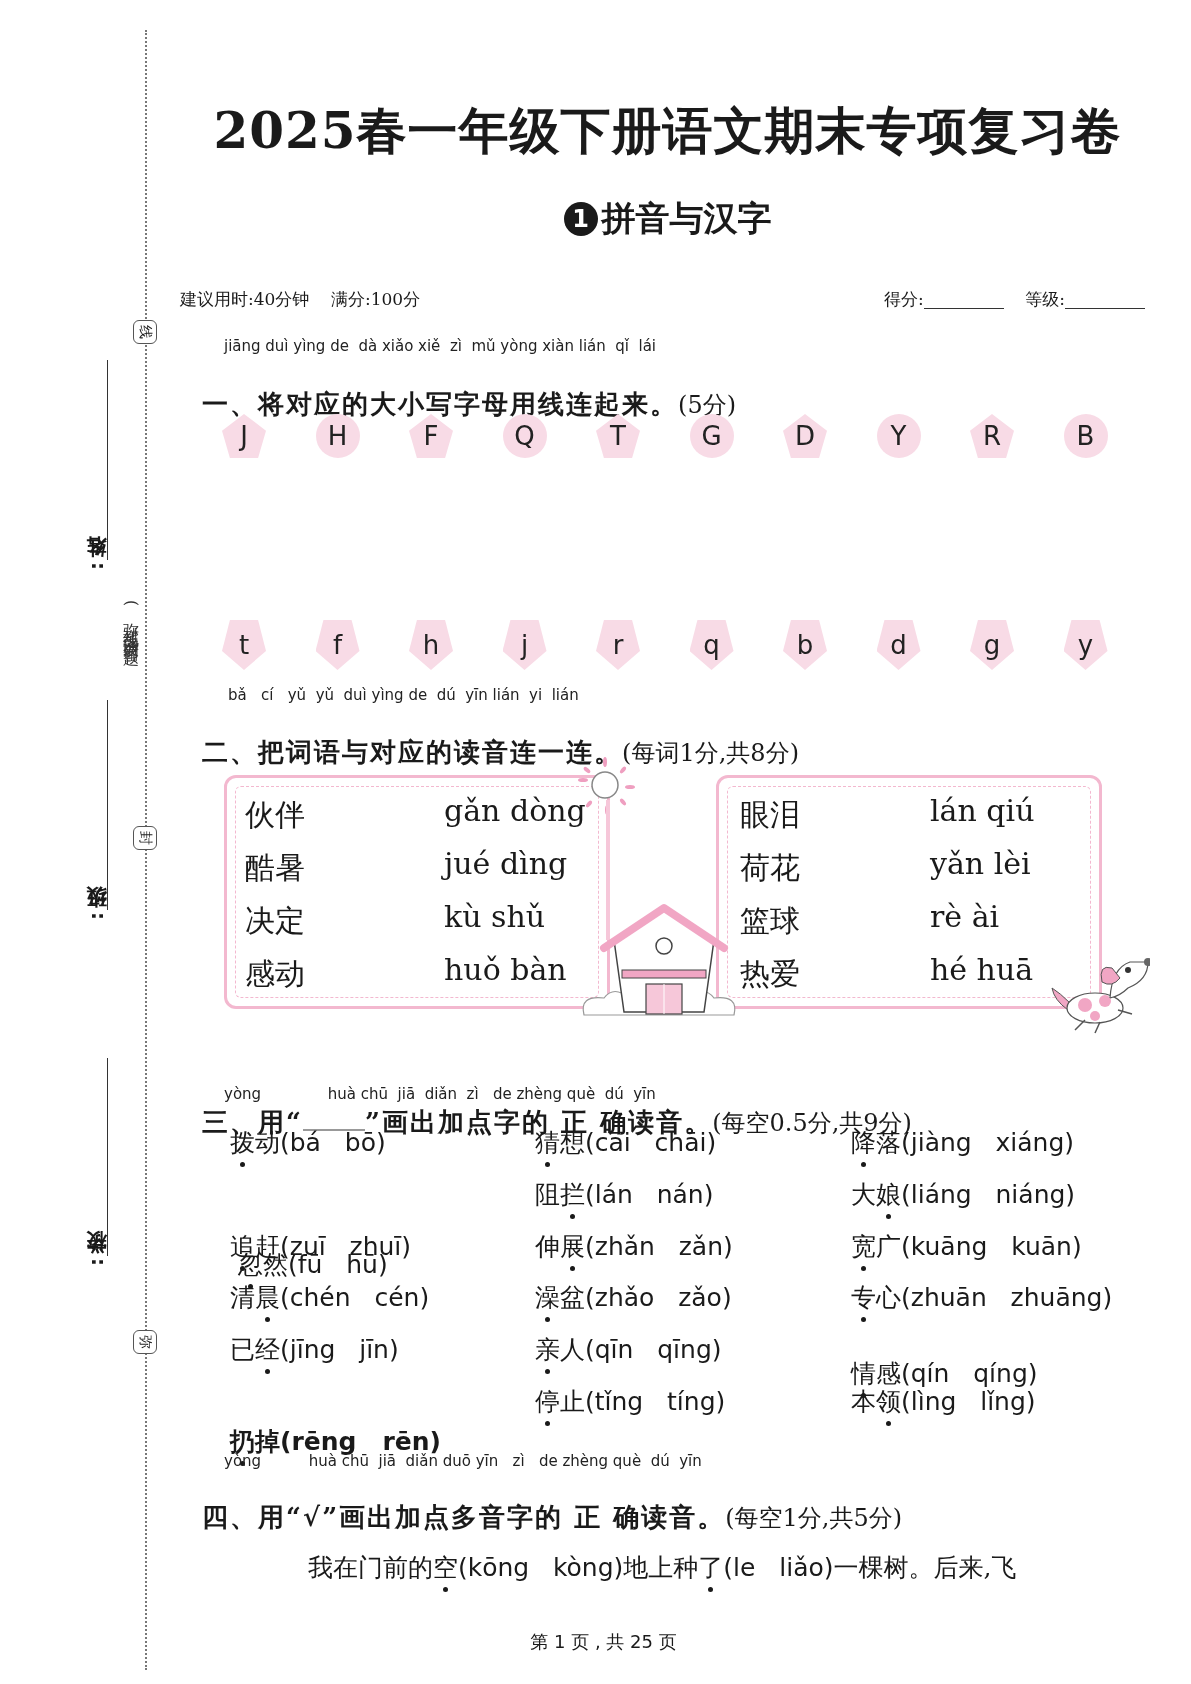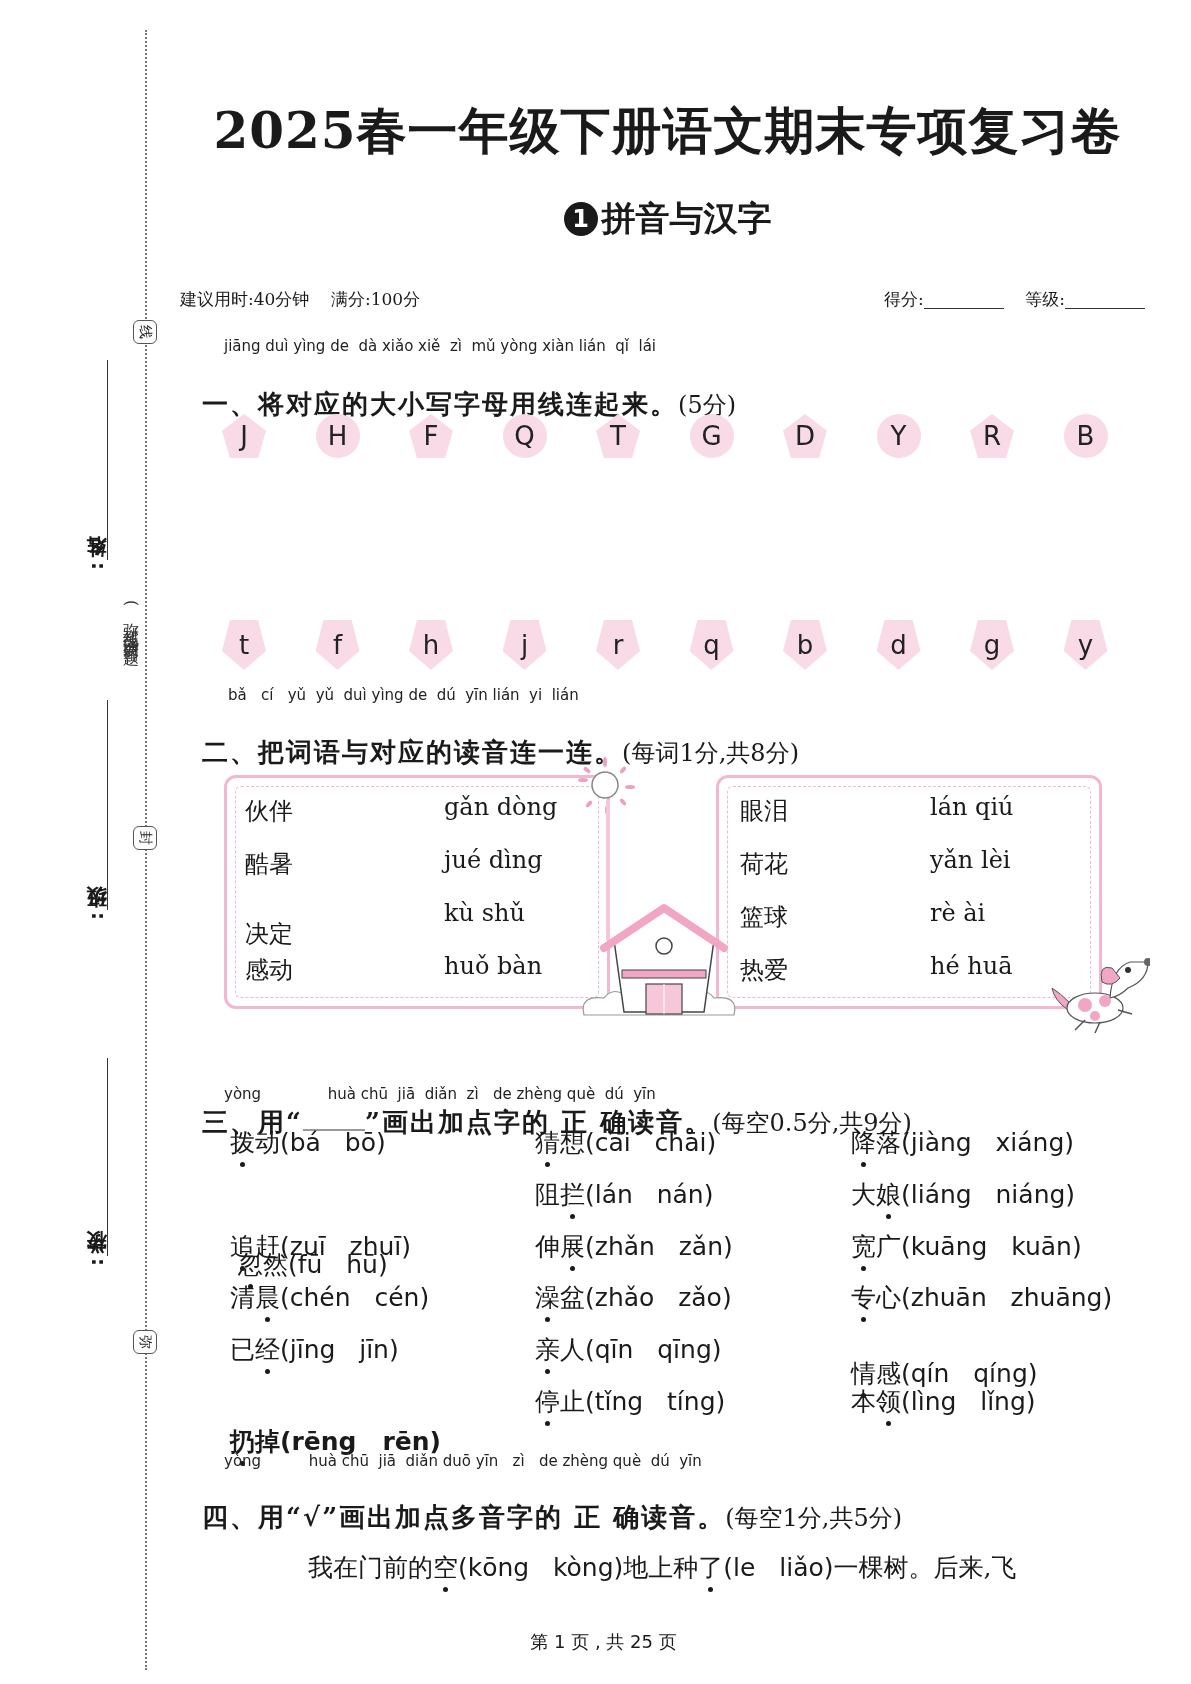--- a/index.html
+++ b/index.html
@@ -29,21 +29,21 @@
   .heading .pts { font-weight:normal; font-size:24px; letter-spacing:0; }
 
   .letter { position:absolute; width:44px; height:44px; display:flex; align-items:center; justify-content:center;
             font-family:"DejaVu Sans", sans-serif; font-size:26px; color:#222; background:#f8dbe6; }
   .circle { border-radius:50%; }
   .pent { clip-path:polygon(50% 0%, 100% 38%, 82% 100%, 18% 100%, 0% 38%); }
   .pent-down { clip-path:polygon(18% 0%, 82% 0%, 100% 62%, 50% 100%, 0% 62%); }
 
   .box { position:absolute; border:3px solid #f3b8cf; border-radius:12px; }
   .box-inner { position:absolute; left:8px; top:8px; right:8px; bottom:8px; border:1.5px dashed #f3b8cf; border-radius:6px; }
-  .pair { position:absolute; font-size:24px; }
+  .pair { position:absolute; font-size:30px; }
 
   .item { position:absolute; font-size:25px; white-space:pre; }
   .item .py { font-family:"DejaVu Sans", sans-serif; font-size:25px; }
   .dot { position:relative; display:inline-block; }
   .dot::after { content:""; position:absolute; left:50%; bottom:-8px; width:5px; height:5px; background:#1a1a1a; border-radius:50%; margin-left:-2.5px; }
 
   .footer { position:absolute; left:0; width:1191px; top:1630px; text-align:center; font-family:"DejaVu Sans", sans-serif;
             font-size:18px; margin-left:8px; }
 </style>
 </head>
@@ -120,21 +120,21 @@
   <div class="box-inner"></div>
 </div>
 <div class="box" style="left:716px;top:775px;width:380px;height:228px;">
   <div class="box-inner"></div>
 </div>
 <div id="pairs">
     <div class="pair" style="left: 245px; top: 795px;">伙伴</div>
     <div class="pair py" style="left: 444px; top: 793px;">gǎn dòng</div>
     <div class="pair" style="left: 245px; top: 848px;">酷暑</div>
     <div class="pair py" style="left: 444px; top: 846px;">jué  dìng</div>
-    <div class="pair" style="left: 245px; top: 901px; margin-top: 17px;">决定</div>
+    <div class="pair" style="left: 245px; top: 901px;">决定</div>
     <div class="pair py" style="left: 444px; top: 899px;">kù  shǔ</div>
     <div class="pair" style="left: 245px; top: 954px;">感动</div>
     <div class="pair py" style="left: 444px; top: 952px;">huǒ  bàn</div>
     <div class="pair" style="left: 740px; top: 795px;">眼泪</div>
     <div class="pair py" style="left: 930px; top: 793px;">lán  qiú</div>
     <div class="pair" style="left: 740px; top: 848px;">荷花</div>
     <div class="pair py" style="left: 930px; top: 846px;">yǎn  lèi</div>
     <div class="pair" style="left: 740px; top: 901px;">篮球</div>
     <div class="pair py" style="left: 930px; top: 899px;">rè ài</div>
     <div class="pair" style="left: 740px; top: 954px;">热爱</div>

